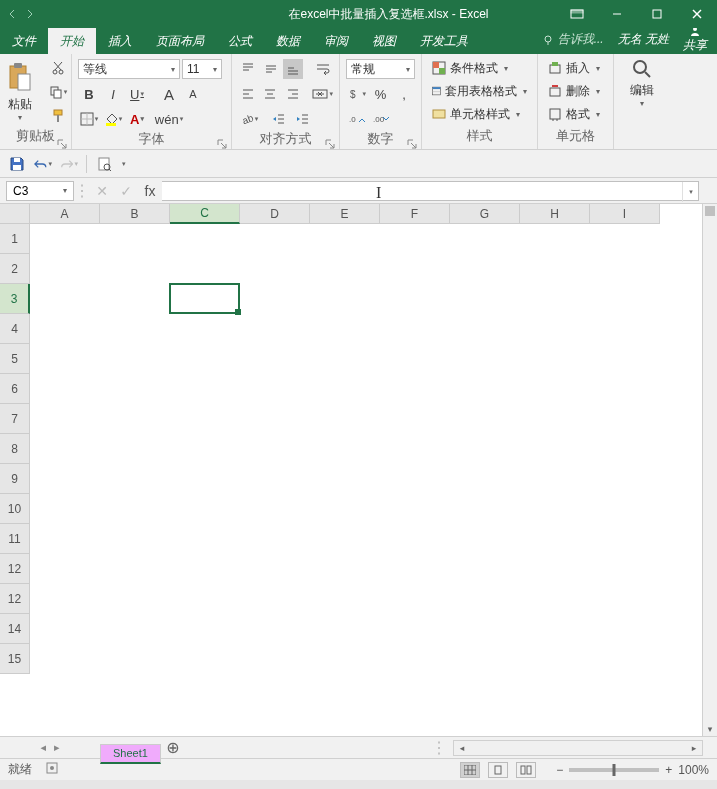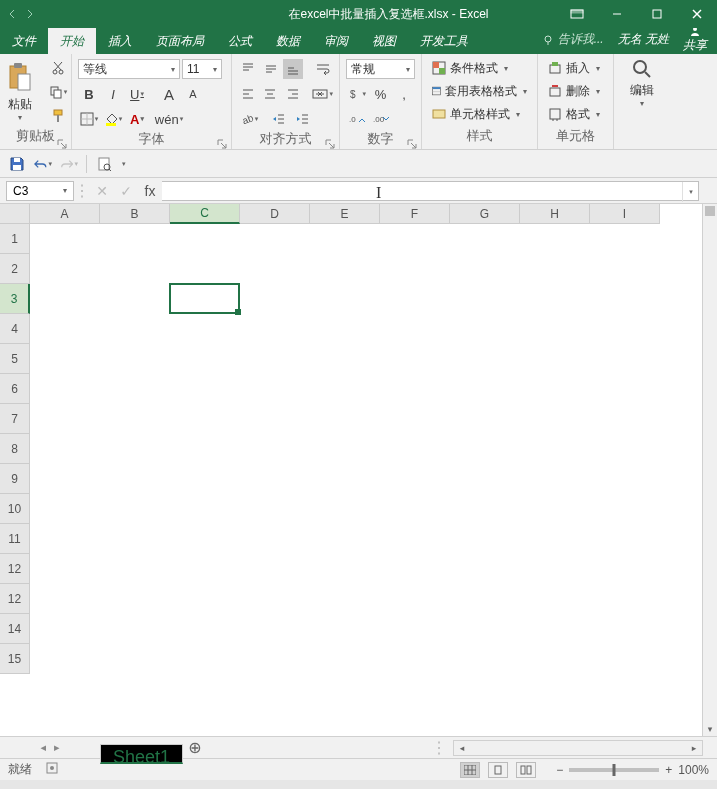--- a/index.html
+++ b/index.html
@@ -71,21 +71,21 @@
   .cells { position: absolute; left: 30px; top: 20px; right: 15px; bottom: 0; background: #fff; }
   .sel-cell { position: absolute; border: 2px solid #217346; background: #fff; }
   .sel-handle { position: absolute; right: -3px; bottom: -3px; width: 6px; height: 6px; background: #217346; }
   .vscroll { position: absolute; right: 0; top: 0; width: 15px; bottom: 0; background: #f0f0f0; border-left: 1px solid #d0d0d0; }
   .vscroll .thumb { position: absolute; left: 2px; top: 2px; right: 2px; height: 10px; background: #c0c0c0; }
   .vscroll .arrow-dn { position: absolute; bottom: 2px; left: 0; right: 0; text-align: center; font-size: 9px; color: #666; }
 
   
   .sheetbar { height: 22px; background: #f1f1f1; border-top: 1px solid #d0d0d0; display: flex; align-items: center; }
   .sheetbar .nav { width: 100px; display: flex; align-items: center; justify-content: center; gap: 8px; color: #888; font-size: 11px; }
-  .sheet-tab { height: 20px; padding: 2px 12px 0 12px; font-size: 18px; background: #000000; border: 1px solid #ccc; border-bottom: 2px solid #217346; color: #217346; margin-top: 12px; }
+  .sheet-tab { height: 20px; padding: 2px 12px 0 12px; font-size: 11px; background: #f0abfc; border: 1px solid #ccc; border-bottom: 2px solid #217346; color: #217346; margin-top: 12px; }
   .add-sheet { width: 24px; height: 20px; display: flex; align-items: center; justify-content: center; color: #666; }
   .hscroll { margin-left: auto; height: 16px; background: #f0f0f0; display: flex; align-items: center; width: 250px; border: 1px solid #d0d0d0; }
   .hscroll .arrow { width: 16px; text-align: center; font-size: 9px; color: #666; }
   .hscroll .track { flex: 1; position: relative; }
   .hscroll .thumb { position: absolute; left: 0; top: 1px; bottom: 1px; width: 220px; background: #c0c0c0; }
   .resize { width: 14px; text-align: center; color: #888; font-size: 10px; }
 
   
   .statusbar { height: 22px; background: #f1f1f1; border-top: 1px solid #d0d0d0; display: flex; align-items: center; font-size: 12px; color: #555; padding: 0 8px; }
   .statusbar .views { margin-left: auto; display: flex; align-items: center; gap: 8px; }

